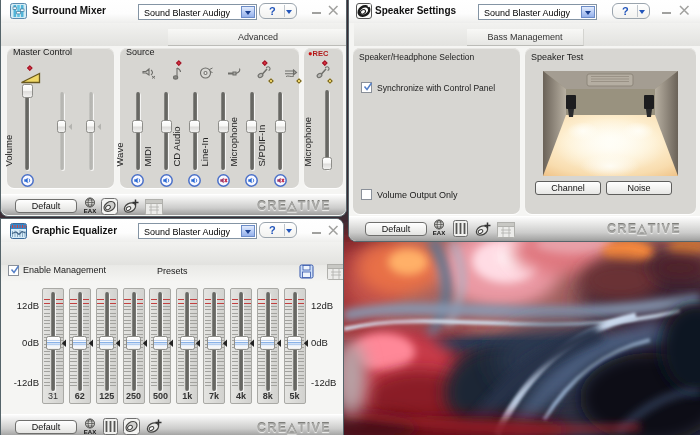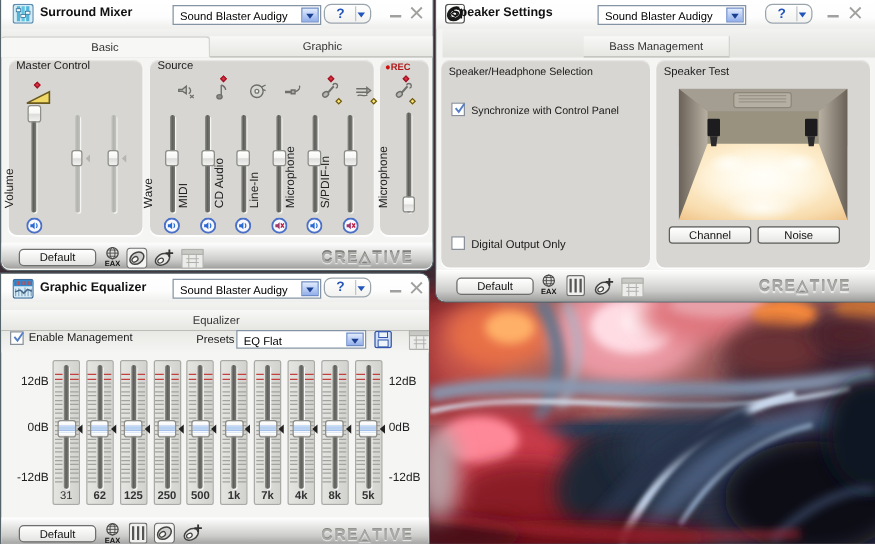--- a/index.html
+++ b/index.html
@@ -118,22 +118,21 @@
 <div class="helpgrp" style="left:258px;top:3px;width:38px;height:16px">
         <span style="position:absolute;left:9px;top:1px;font-weight:bold;font-size:11px;color:#2255bb">?</span>
         <div style="position:absolute;left:24px;top:1px;bottom:1px;border-left:1px solid #c0c6cc"></div>
         <div style="position:absolute;right:4px;top:6px;border-left:3.5px solid transparent;border-right:3.5px solid transparent;border-top:4.5px solid #2255bb"></div>
       </div>
 <div style="position:absolute;left:311px;top:12px;width:9px;height:2px;background:#a0a09e"></div>
       <svg class="ico" style="left:327px;top:5px" width="11" height="11">
         <path d="M1,1 L9.5,9.5 M9.5,1 L1,9.5" stroke="#a0a09e" stroke-width="1.5"></path>
       </svg>
 <div class="tabstrip"></div>
-<div class="tab sel" style="left:0;width:167px"><span>Basic</span></div>
-<div class="tab" style="left:167px;width:180px;border-right:none"><span>Graphic</span></div>
+<div class="tab" style="left:167px;width:180px;border-right:none"><span>Advanced</span></div>
 <div class="panel" style="left:6px;top:48px;width:107px;height:140px"></div>
 <div class="panel" style="left:119px;top:48px;width:179px;height:140px"></div>
 <div class="panel" style="left:303px;top:48px;width:39px;height:140px"></div>
 <div class="plabel" style="left:12px;top:47px">Master Control</div>
 <div style="position:absolute;left:27.2px;top:66.2px;width:3.6px;height:3.6px;background:#e03040;border:1px solid #9a1828;transform:rotate(45deg)"></div>
 <svg class="ico" style="left:19px;top:72px" width="21" height="12">
         <path d="M1.5,10.5 L19.5,10.5 L19.5,1.5 Z" fill="#f0d866" stroke="#6a5a20" stroke-width="1.3"></path>
       </svg>
 <div class="vtrack" style="left:24px;top:92px;height:78px"></div>
 <div class="handle" style="left:20.5px;top:84px;width:11px;height:14px"></div>
@@ -273,21 +272,21 @@
 <div class="creative" style="left:256px;top:199px">CRE<span style="font-size:12px">△</span>TIVE</div>
 </div>
 <div class="win" style="left:348px;top:-1px;width:353px;height:243px;border-radius:0 0 0 8px">
 <div class="tbar"></div>
 <svg class="ico" style="left:7px;top:3px" width="16" height="16">
 <rect x="0.5" y="0.5" width="15" height="15" rx="2.5" fill="#fcfcfa" stroke="#555"></rect>
 <ellipse cx="8" cy="8" rx="5.6" ry="4.3" transform="rotate(-35 8 8)" fill="none" stroke="#1a1a1a" stroke-width="2.6"></ellipse>
 <ellipse cx="7" cy="8.8" rx="2.7" ry="2" transform="rotate(-35 7 8.8)" fill="#fcfcfa" stroke="#1a1a1a" stroke-width="1"></ellipse>
 <path d="M11.8,3.6 L14.6,1.6" stroke="#fcfcfa" stroke-width="1.8"></path>
       </svg>
-<div class="ttl" style="left:12px;top:5px">Speaker Settings</div>
+<div class="ttl" style="left:26px;top:5px">Speaker Settings</div>
 <div class="combo" style="left:129px;top:4px;width:119px;height:16px">
         <span class="ct" style="font-size:9px;left:5px;top:3px">Sound Blaster Audigy</span>
         <div class="cbtn"></div>
       </div>
 <div class="helpgrp" style="left:263px;top:3px;width:38px;height:16px">
         <span style="position:absolute;left:9px;top:1px;font-weight:bold;font-size:11px;color:#2255bb">?</span>
         <div style="position:absolute;left:24px;top:1px;bottom:1px;border-left:1px solid #c0c6cc"></div>
         <div style="position:absolute;right:4px;top:6px;border-left:3.5px solid transparent;border-right:3.5px solid transparent;border-top:4.5px solid #2255bb"></div>
       </div>
 <div style="position:absolute;left:313px;top:12px;width:9px;height:2px;background:#a0a09e"></div>
@@ -297,21 +296,21 @@
 <div class="tabstrip" style="left:5px"></div>
 <div class="tab" style="left:118px;width:117px"><span>Bass Management</span></div>
 <div class="panel" style="left:4px;top:48px;width:167px;height:166px"></div>
 <div class="plabel" style="left:10px;top:52px;font-size:8.5px">Speaker/Headphone Selection</div>
 <div class="chk" style="left:12px;top:82px"></div>
 <svg class="ico" style="left:13px;top:81px" width="12" height="12">
         <path d="M2.5,5.5 L5,8.5 L9.5,2" stroke="#5580c8" stroke-width="1.5" fill="none"></path>
       </svg>
 <div class="sm-label" style="left:28px;top:83px;font-size:8.5px">Synchronize with Control Panel</div>
 <div class="chk" style="left:12px;top:189px"></div>
-<div class="sm-label" style="left:28px;top:190px">Digital Output Only</div>
+<div class="sm-label" style="left:28px;top:190px">Volume Output Only</div>
 <div class="panel" style="left:176px;top:48px;width:171px;height:166px"></div>
 <div class="plabel" style="left:182px;top:52px">Speaker Test</div>
 <svg class="ico" style="left:194px;top:71px" width="135" height="105">
 <defs>
 <linearGradient id="wallL" x1="0" y1="0" x2="1" y2="0">
             <stop offset="0" stop-color="#6a6258"></stop>
             <stop offset="1" stop-color="#b8b0a2"></stop>
           </linearGradient>
 <linearGradient id="wallR" x1="0" y1="0" x2="1" y2="0">
             <stop offset="0" stop-color="#b8b0a2"></stop>
@@ -392,32 +391,27 @@
 <div class="helpgrp" style="left:258px;top:3px;width:38px;height:16px">
         <span style="position:absolute;left:9px;top:1px;font-weight:bold;font-size:11px;color:#2255bb">?</span>
         <div style="position:absolute;left:24px;top:1px;bottom:1px;border-left:1px solid #c0c6cc"></div>
         <div style="position:absolute;right:4px;top:6px;border-left:3.5px solid transparent;border-right:3.5px solid transparent;border-top:4.5px solid #2255bb"></div>
       </div>
 <div style="position:absolute;left:311px;top:13px;width:9px;height:2px;background:#a0a09e"></div>
       <svg class="ico" style="left:327px;top:6px" width="11" height="11">
         <path d="M1,1 L9.5,9.5 M9.5,1 L1,9.5" stroke="#a0a09e" stroke-width="1.5"></path>
       </svg>
 <div class="tabstrip"></div>
-<div class="tab" style="left:0;width:344px;border-right:none"><span>Equalizer</span></div>
 <div style="position:absolute;left:0;right:0;top:46px;height:17px;background:linear-gradient(180deg,#e9e9e6,#f5f5f3)"></div>
 <div class="chk" style="left:7px;top:46px"></div>
 <svg class="ico" style="left:8px;top:45px" width="12" height="12">
         <path d="M2.5,5.5 L5,8.5 L9.5,2" stroke="#5580c8" stroke-width="1.5" fill="none"></path>
       </svg>
 <div class="sm-label" style="left:22px;top:46px">Enable Management</div>
 <div class="sm-label" style="left:156px;top:47px">Presets</div>
-<div class="combo" style="left:188px;top:45px;width:104px;height:15px">
-        <span class="ct" style="font-size:9px;left:5px;top:3px">EQ Flat</span>
-        <div class="cbtn"></div>
-      </div>
 <svg class="ico" style="left:298px;top:45px" width="15" height="15">
 <rect x="1" y="1" width="13" height="13" rx="1.5" fill="#cfe0f8" stroke="#3355aa"></rect>
 <rect x="4" y="1.5" width="7" height="4.5" fill="#eef4fc" stroke="#3355aa" stroke-width=".8"></rect>
 <rect x="3.5" y="8" width="8" height="5.5" fill="#eef4fc" stroke="#3355aa" stroke-width=".8"></rect>
       </svg>
 <svg class="ico" style="left:326px;top:45px" width="18" height="16">
         <rect x="0.5" y="0.5" width="17" height="15" rx="1" fill="#ececea" stroke="#b0b0ac"></rect>
         <rect x="0.5" y="0.5" width="17" height="4" fill="#c8c8c4" stroke="#b0b0ac"></rect>
         <path d="M4,8 L14,8 M4,11 L14,11 M6,5 L6,15 M12,5 L12,15" stroke="#b0b0ac" stroke-width=".8"></path>
       </svg>

